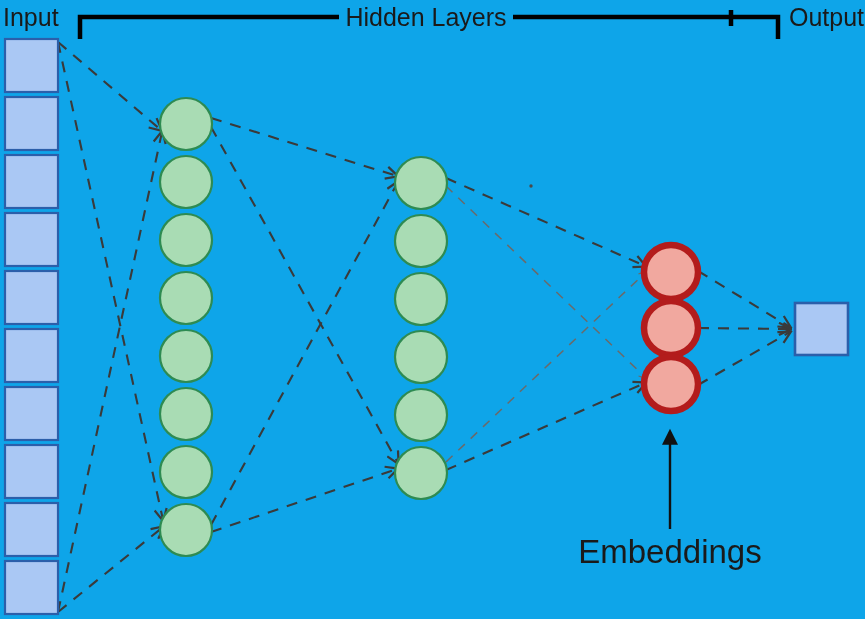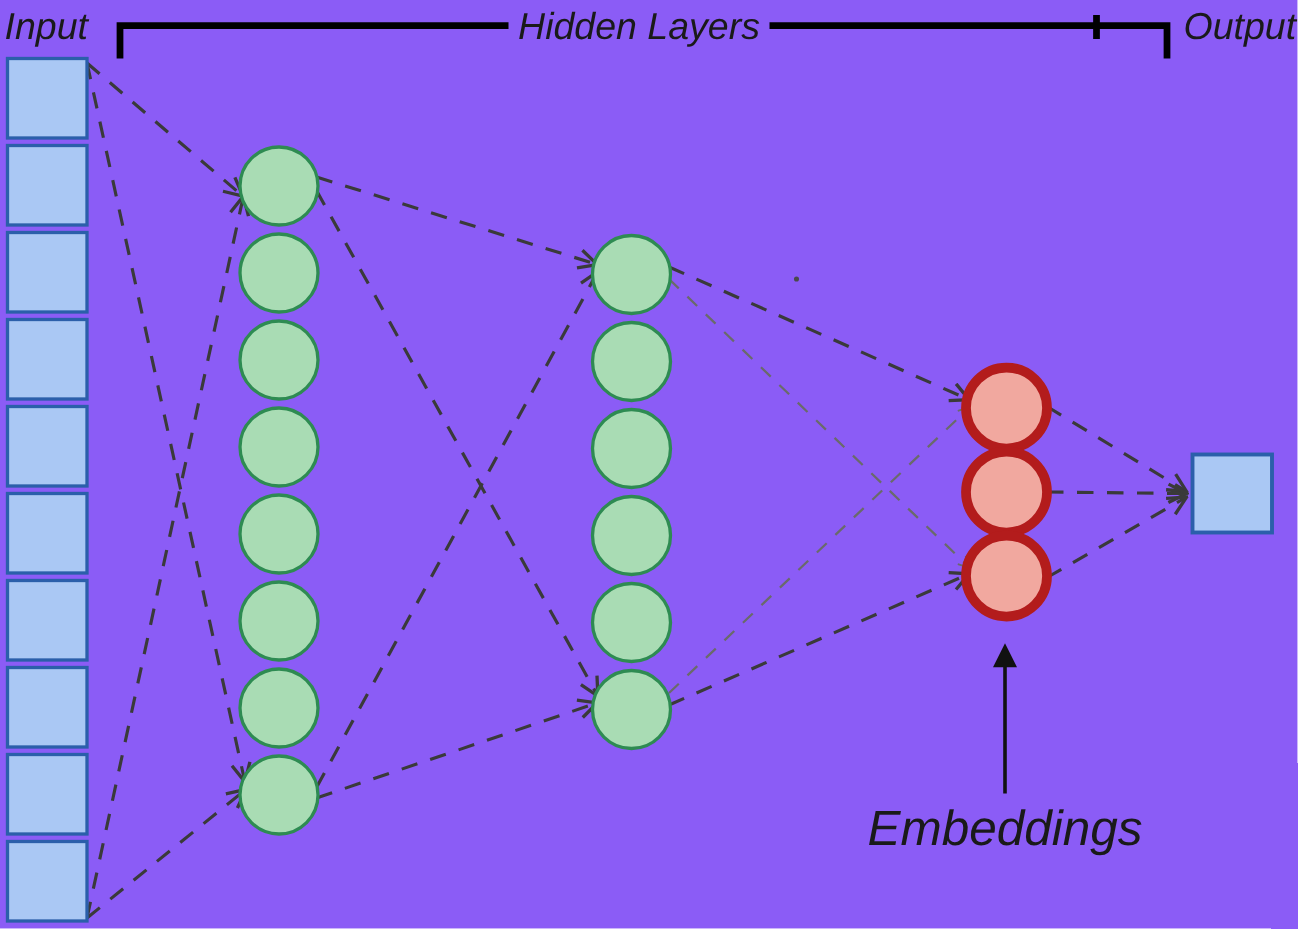--- a/index.html
+++ b/index.html
@@ -7,23 +7,22 @@
     padding: 0;
     background: #ffffff;
   }
   body {
     font-family: "Liberation Sans", sans-serif;
   }
   #diagram-root {
     position: relative;
     width: 865px;
     height: 619px;
-    background: #8b5cf6;
+    background: #0ea5e9;
     overflow: hidden;
-    font-style: italic;
   }
   #diagram-svg {
     position: absolute;
     left: 0;
     top: 0;
     width: 865px;
     height: 619px;
   }
   .label-text {
     font-family: "Liberation Sans", sans-serif;

